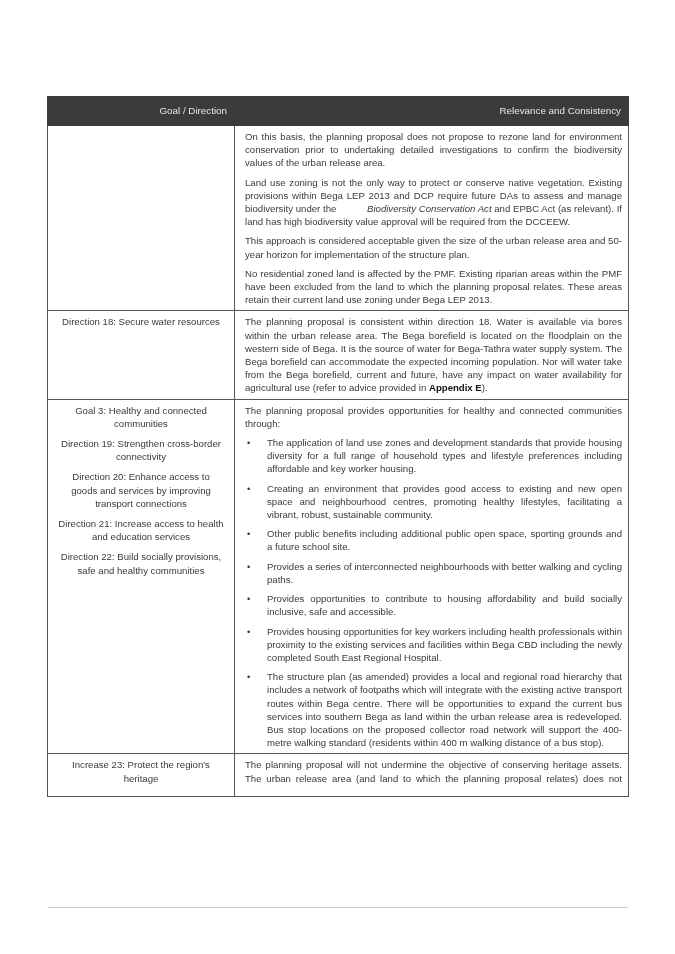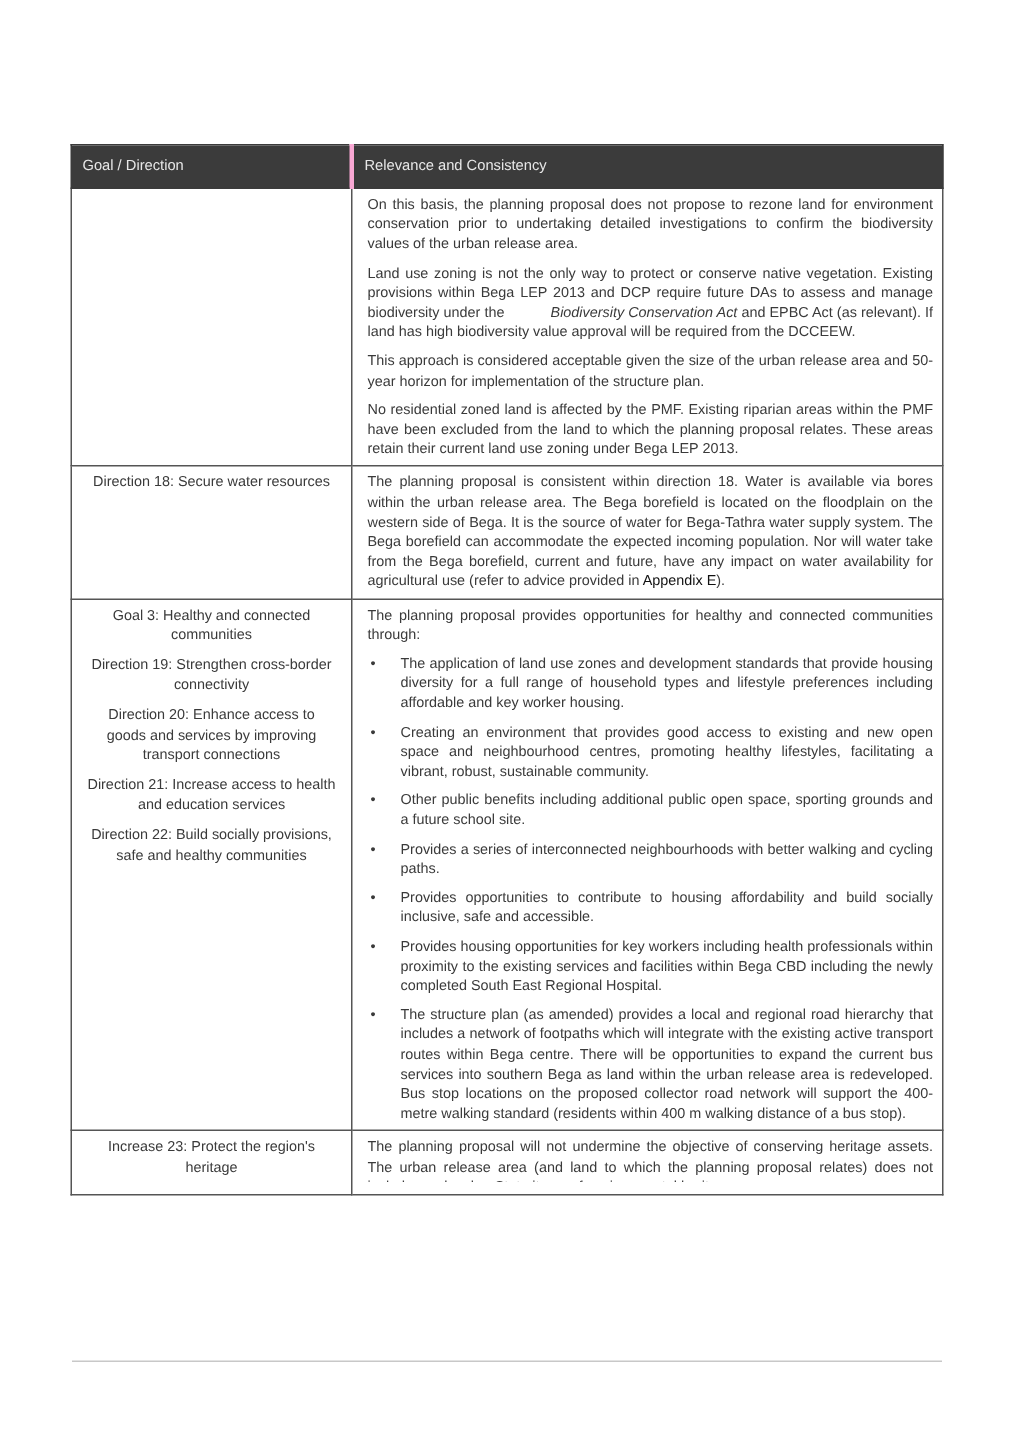--- a/index.html
+++ b/index.html
@@ -2,33 +2,33 @@
 <html><head>
   <meta charset="utf-8">
   <style>
     html, body { margin: 0; padding: 0; background: #ffffff; }
     body { width: 675px; height: 954px; position: relative; overflow: hidden;
            font-family: "Liberation Sans", sans-serif; color: #3a3a3a; }
     .doc-table { position: absolute; left: 47px; top: 96px; width: 581px;
                  border-collapse: collapse; table-layout: fixed; font-size: 9.6px; line-height: 13.2px; }
     .doc-table col.c1 { width: 187px; }
     .doc-table col.c2 { width: 394px; }
-    .doc-table th { background: #3b3b3b; color: #e8e8e8; font-weight: normal; text-align: left;
+    .doc-table th { background: #3b3b3b; color: #e8e8e8; font-weight: normal; text-align: right;
                     padding: 0 7px; height: 28px; border: 1px solid #3b3b3b; font-size: 9.8px; }
-    .doc-table th + th { border-left: 3px solid #f9a8d4; }
+    .doc-table th + th { border-left: 1px solid #f9a8d4; }
     .doc-table td { border: 1px solid #555; vertical-align: top; padding: 4px 6px 4px 10px; }
     .doc-table tr.row-end td { border-bottom: 1.5px solid #555; }
     .doc-table td p { margin: 0 0 6px 0; text-align: justify; }
     .doc-table td p:last-child { margin-bottom: 0; }
     .doc-table td.goal p { text-align: center; margin-bottom: 7px; padding-right: 4px; }
     ul.bullets { list-style: none; margin: 4px 0 0 0; padding: 0; }
     ul.bullets li { position: relative; padding-left: 22px; margin-bottom: 6px; text-align: justify; }
     ul.bullets li:last-child { margin-bottom: 0; }
     ul.bullets li .dot { position: absolute; left: 2px; top: 0; }
-    .bold { font-weight: normal; color: #111; }
+    .bold { font-weight: bold; color: #111; }
     em { font-style: italic; margin-left: 28px; }
     .truncated-cell { height: 30px; overflow: hidden; }
     .footer-rule { position: absolute; left: 48px; top: 907px; width: 580px; height: 0;
                    border-top: 1px solid #c8c8c8; }
     .page-number { position: absolute; right: 47px; top: 969px; font-size: 9px; color: #666; }
   </style>
 </head>
 <body>
 
 <table class="doc-table">

